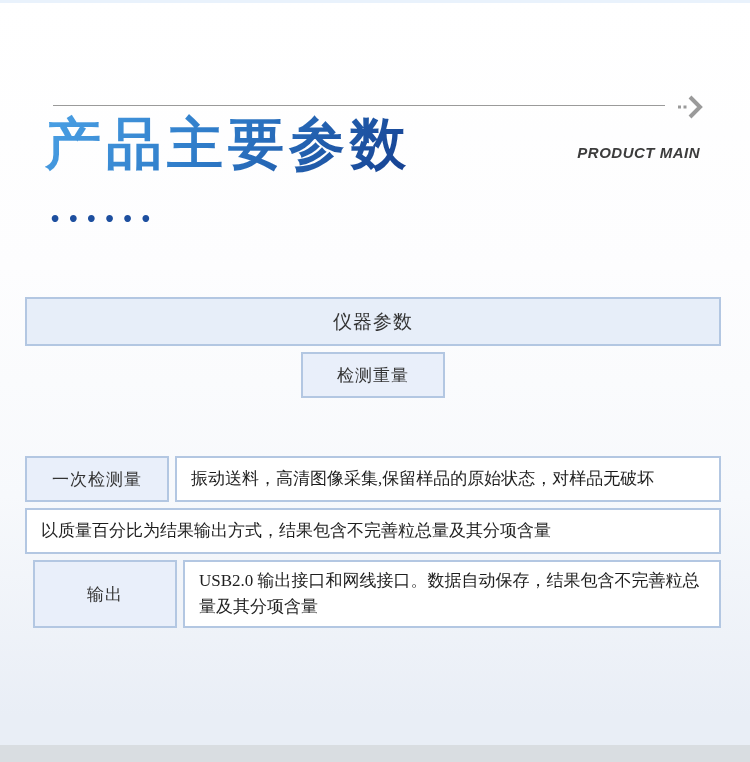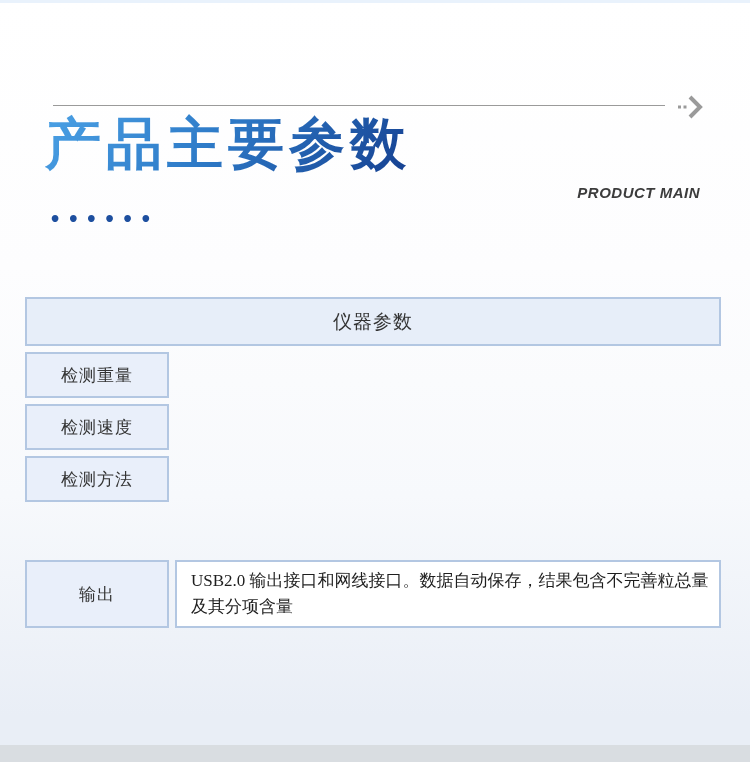--- a/index.html
+++ b/index.html
@@ -38,52 +38,51 @@
     font-size: 19px; letter-spacing: 6px; color: #1d4f9f; font-weight: 700;
     white-space: nowrap;
   }
   .title-en {
     position: absolute; top: 143px; left: 400px; width: 300px;
     text-align: right;
     font-family: "Liberation Sans", "DejaVu Sans", sans-serif;
     font-style: italic; font-weight: 700;
     font-size: 15px; line-height: 19px; color: #3c3c3c;
     letter-spacing: 0.5px;
-    margin-top: 40px;
   }
   
   .spec-table {
     position: absolute; top: 297px; left: 25px; width: 696px;
     display: flex; flex-direction: column; gap: 6px;
   }
   .spec-header {
     height: 49px;
     background: #e7eef9;
     border: 2px solid #b3c7e2;
     display: flex; align-items: center; justify-content: center;
     font-size: 19px; color: #333333; letter-spacing: 1px;
   }
-  .spec-row { display: flex; gap: 6px; }
+  .spec-row { display: flex; gap: 6px; justify-content: center; }
   .spec-row .cell-label {
     width: 144px; flex: 0 0 144px;
     background: #e9effa;
     border: 2px solid #b3c7e2;
     display: flex; align-items: center; justify-content: center;
     font-size: 17px; color: #333333; letter-spacing: 1px;
   }
   .spec-row .cell-value {
     flex: 1;
     background: #ffffff;
     border: 2px solid #b3c7e2;
     display: flex; align-items: center;
     padding: 6px 10px 6px 14px;
     font-size: 17px; line-height: 26px; color: #1e1e1e;
   }
   .spec-row.h-std { min-height: 46px; }
-  .spec-row.h-tall { min-height: 67px; }
+  .spec-row.h-tall { min-height: 67px; margin-left: 8px; }
   .bottom-band {
     position: absolute; left: 0; top: 745px; width: 750px; height: 17px;
     background: #d9dde1;
   }
 </style>
 </head>
 <body>
 
 <div class="page">
 
@@ -107,29 +106,30 @@
   </div>
 
   <div class="spec-table">
     <div class="spec-header">仪器参数</div>
 
     <div class="spec-row h-std">
       <div class="cell-label">检测重量</div>
     </div>
 
     <div class="spec-row h-std">
-      <div class="cell-label">检测速度</div>
     </div>
 
 
     <div class="spec-row h-std">
-      <div class="cell-label">检测方法</div>
+      <div class="cell-label">一次检测量</div>
+      <div class="cell-value">振动送料，高清图像采集,保留样品的原始状态，对样品无破坏</div>
     </div>
 
     <div class="spec-row h-std">
+      <div class="cell-value">以质量百分比为结果输出方式，结果包含不完善粒总量及其分项含量</div>
     </div>
 
     <div class="spec-row h-tall">
       <div class="cell-label">输出</div>
       <div class="cell-value">USB2.0 输出接口和网线接口。数据自动保存，结果包含不完善粒总量及其分项含量</div>
     </div>
   </div>
 
   <div class="bottom-band"></div>
 

